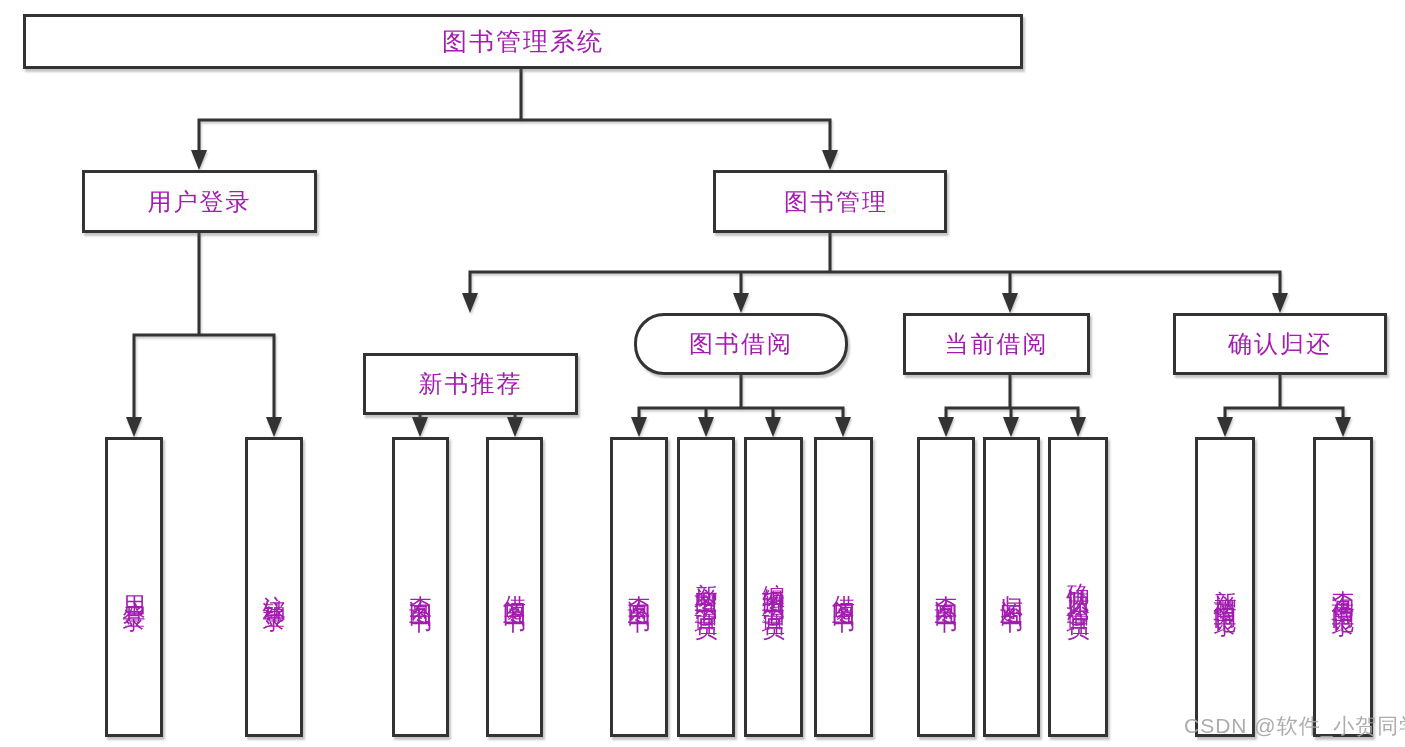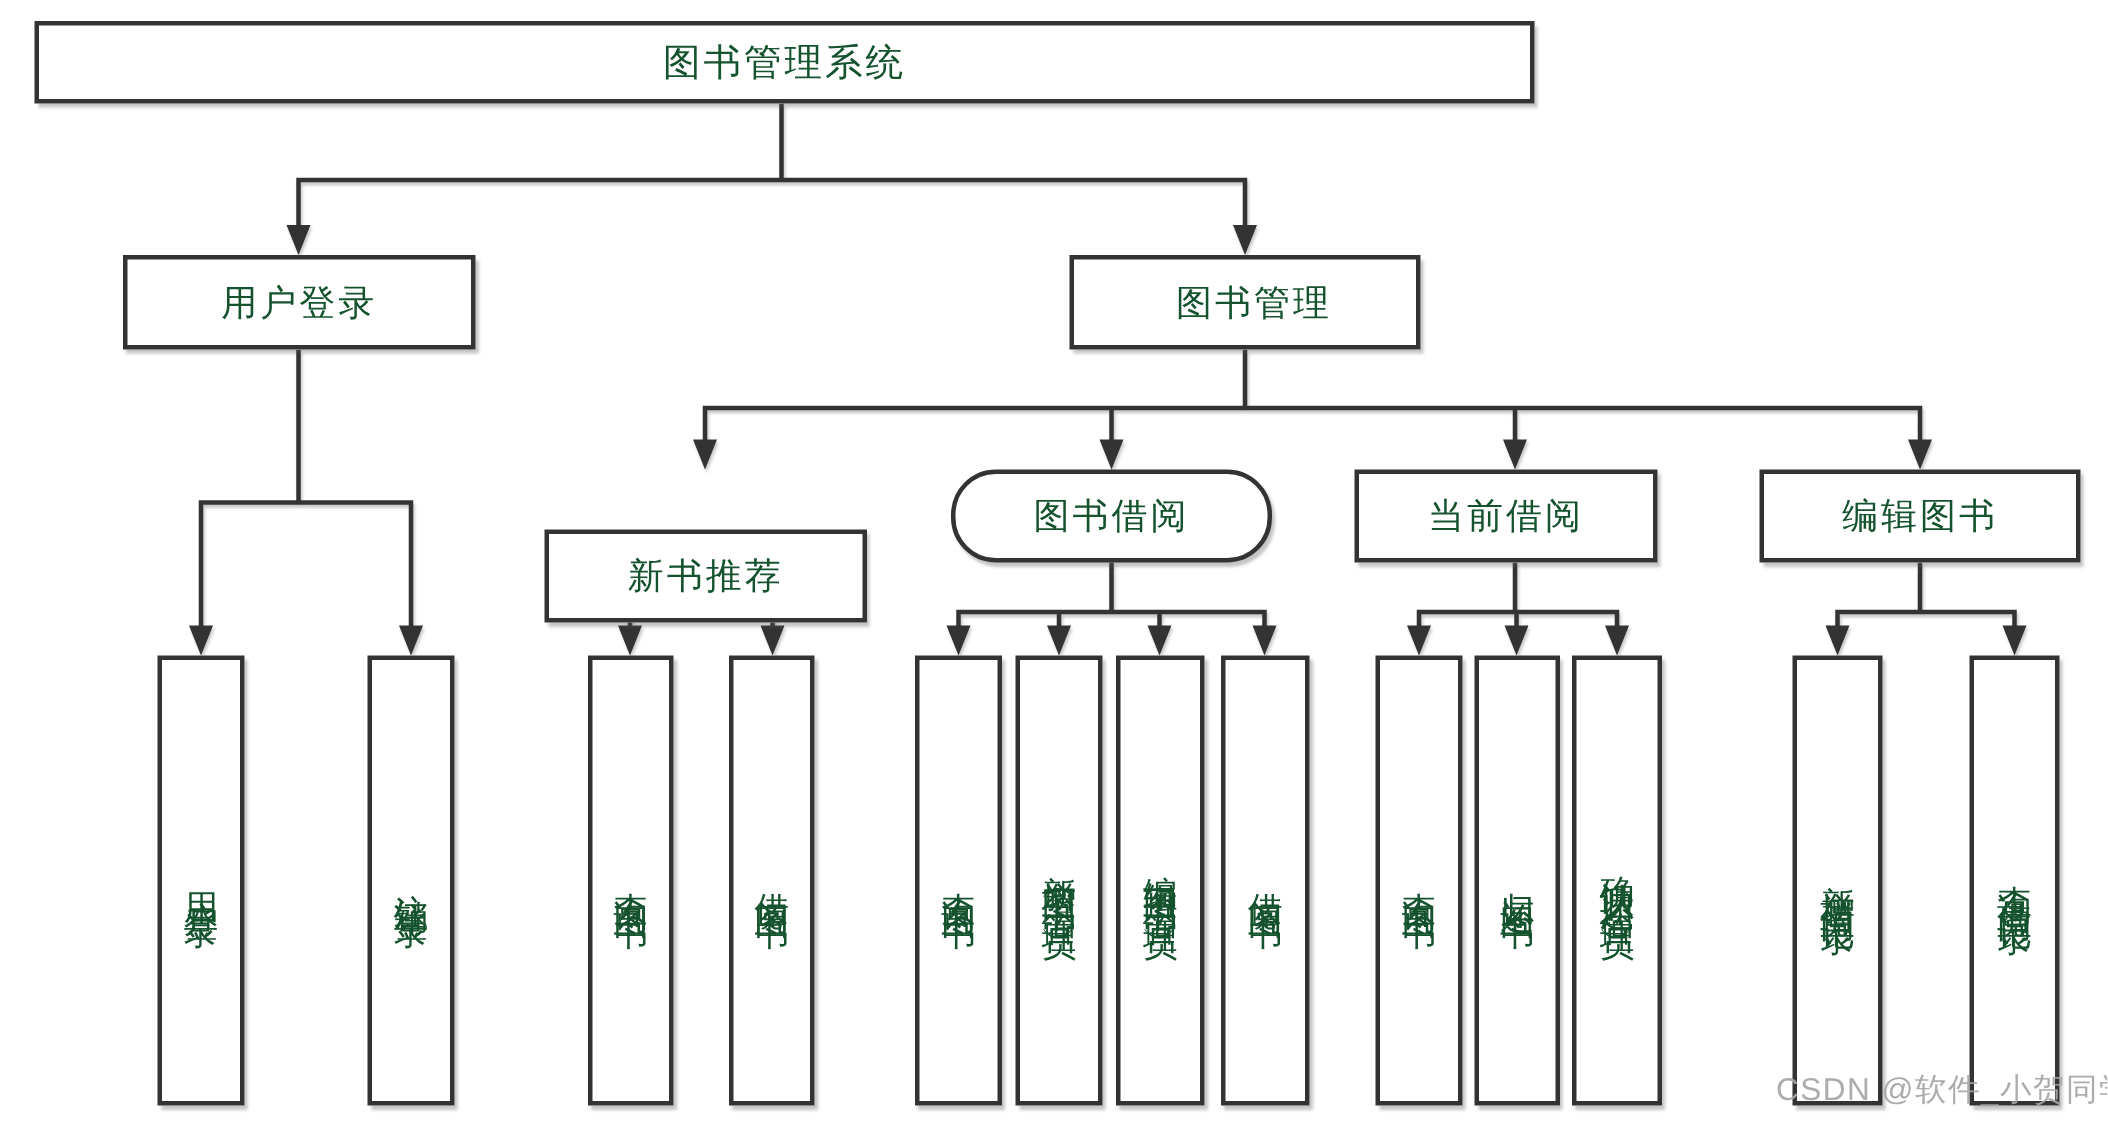--- a/index.html
+++ b/index.html
@@ -19,21 +19,21 @@
     position: absolute;
     left: 0;
     top: 0;
     filter: drop-shadow(1px 2px 1px rgba(90,90,90,0.35));
   }
   .node {
     position: absolute;
     box-sizing: border-box;
     background: #ffffff;
     border: 3px solid #333333;
-    color: #14532d;
+    color: #a21caf;
     display: flex;
     align-items: center;
     justify-content: center;
     box-shadow: 2px 3px 2px rgba(90,90,90,0.35);
   }
   .h-node {
     font-size: 24px;
     letter-spacing: 2px;
     white-space: nowrap;
   }
@@ -98,22 +98,22 @@
     </g>
   </svg>
 
   <div class="node h-node root-node" style="left:23px; top:14px; width:1000px; height:55px;">图书管理系统</div>
 
   <div class="node h-node" style="left:82px; top:170px; width:235px; height:63px;">用户登录</div>
   <div class="node h-node" style="left:713px; top:170px; width:234px; height:63px;padding-left:12px;">图书管理</div>
 
   <div class="node h-node" style="left:363px; top:313px; width:215px; height:62px;margin-top:40px;">新书推荐</div>
   <div class="node h-node" style="left:634px; top:313px; width:214px; height:62px;border-radius:30px;">图书借阅</div>
-  <div class="node h-node" style="left:903px; top:313px; width:202px; height:62px;">当前借阅</div>
-  <div class="node h-node" style="left:1173px; top:313px; width:214px; height:62px;">编辑图书</div>
+  <div class="node h-node" style="left:903px; top:313px; width:187px; height:62px;">当前借阅</div>
+  <div class="node h-node" style="left:1173px; top:313px; width:214px; height:62px;">确认归还</div>
 
   <div class="node v-node" style="left:105px; top:437px; width:58px; height:300px;">用户登录</div>
   <div class="node v-node" style="left:245px; top:437px; width:58px; height:300px;">注销登录</div>
 
   <div class="node v-node" style="left:392px; top:437px; width:57px; height:300px;">查询图书</div>
   <div class="node v-node" style="left:486px; top:437px; width:57px; height:300px;">借阅图书</div>
 
   <div class="node v-node" style="left:610px; top:437px; width:58px; height:300px;">查询图书</div>
   <div class="node v-node" style="left:677px; top:437px; width:58px; height:300px;">新增图书（管理员）</div>
   <div class="node v-node" style="left:744px; top:437px; width:59px; height:300px;">编辑图书（管理员）</div>

